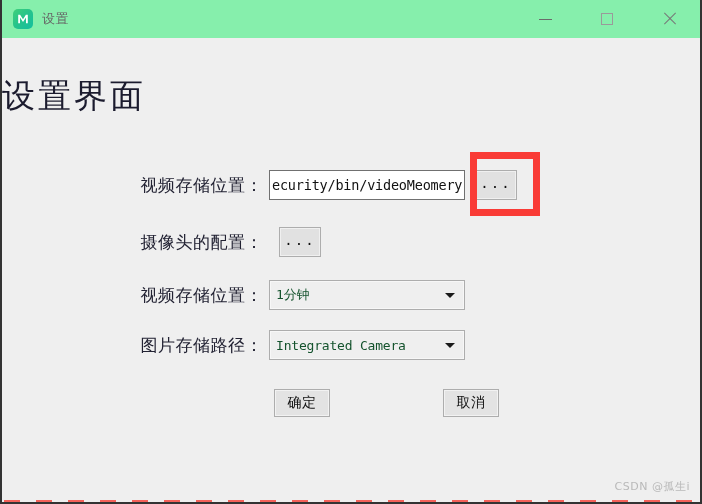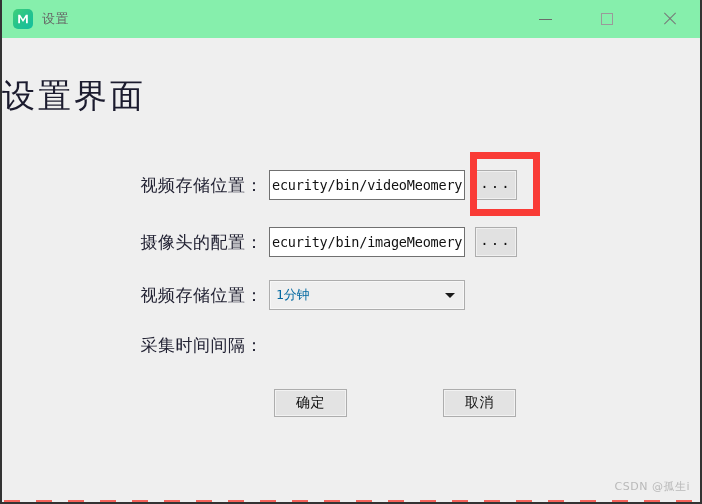--- a/index.html
+++ b/index.html
@@ -202,21 +202,21 @@
     border: 1px solid #adadad;
     background: #efefef;
     display: flex;
     align-items: center;
     position: relative;
     box-shadow: inset 0 0 0 1px #f7f7f7;
   }
   .select-value {
     font-family: "DejaVu Sans Mono", "Liberation Mono", monospace;
     font-size: 13px;
-    color: #0369a1;
+    color: #14532d;
     padding-left: 6px;
     white-space: nowrap;
     letter-spacing: -0.2px;
   }
   .select-arrow {
     position: absolute;
     right: 9px;
     top: 50%;
     margin-top: -2px;
     width: 0;
@@ -235,21 +235,21 @@
     height: 64px;
     box-sizing: border-box;
     border: 7px solid #f93b36;
     background: transparent;
     pointer-events: none;
   }
 
   
   .action-btn {
     position: absolute;
-    width: 73px;
+    width: 56px;
     height: 28px;
     box-sizing: border-box;
     border: 1px solid #adadad;
     background: #e3e3e3;
     box-shadow: inset 0 0 0 1px #f2f2f2;
     font-family: "Liberation Sans", "DejaVu Sans", sans-serif;
     font-size: 14px;
     color: #111111;
     display: flex;
     align-items: center;
@@ -316,35 +316,38 @@
 
       <div class="row" style="left:137px; top:129px;">
         <div class="row-label">视频存储位置：</div>
         <div class="text-input">ecurity/bin/videoMeomery</div>
         <div style="width:10px;"></div>
         <div class="browse-btn">...</div>
       </div>
 
       <div class="row" style="left:137px; top:186px;">
         <div class="row-label">摄像头的配置：</div>
-        <div class="text-input">ecurity/bin/imageMeomery</div>
         <div style="width:10px;"></div>
         <div class="browse-btn">...</div>
       </div>
 
       <div class="row" style="left:137px; top:239px;">
         <div class="row-label">视频存储位置：</div>
         <div class="select-box">
           <span class="select-value">1分钟</span>
           <span class="select-arrow"></span>
         </div>
       </div>
 
       <div class="row" style="left:137px; top:289px;">
-        <div class="row-label">采集时间间隔：</div>
+        <div class="row-label">图片存储路径：</div>
+        <div class="select-box">
+          <span class="select-value">Integrated Camera</span>
+          <span class="select-arrow"></span>
+        </div>
       </div>
 
     </div>
 
     <div class="highlight-box"></div>
 
     <div class="action-btn" id="btn-ok">确定</div>
     <div class="action-btn" id="btn-cancel">取消</div>
 
     <div class="watermark">CSDN @孤生i</div>

